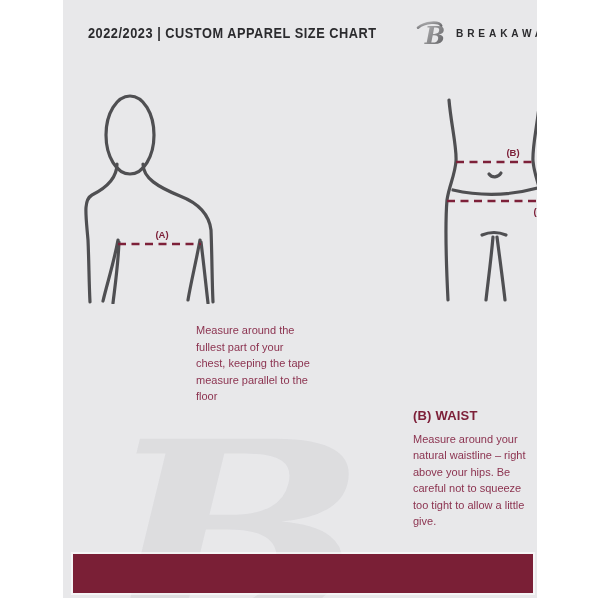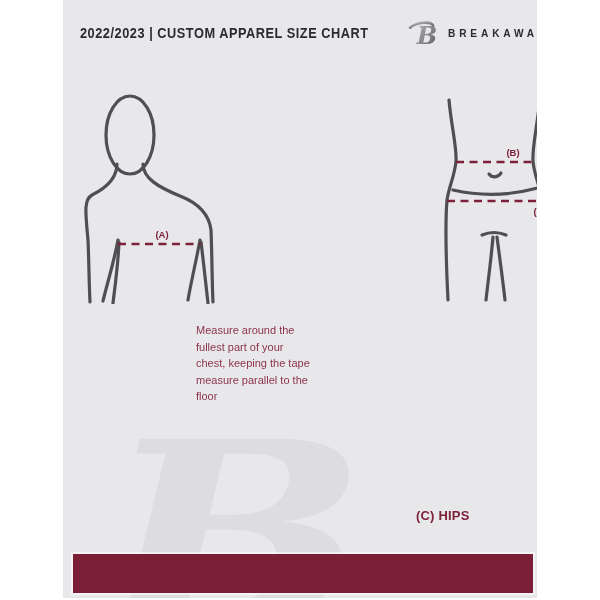--- a/index.html
+++ b/index.html
@@ -1,21 +1,21 @@
 <!DOCTYPE html>
 <html><head>
 <meta charset="utf-8">
 <style>
   html,body { margin:0; padding:0; background:#ffffff; }
   .canvas { position:relative; width:600px; height:600px; background:#ffffff; overflow:hidden;
             font-family:"Liberation Sans", sans-serif; }
   .page { position:absolute; left:63px; top:0; width:474px; height:598px; background:#e8e8ea; overflow:hidden; }
 
   
-  .header { position:absolute; left:17px; top:16px; width:424px; height:34px;
+  .header { position:absolute; left:25px; top:16px; width:424px; height:34px;
             display:flex; align-items:center; }
   .page-title { font-size:14.5px; font-weight:700; color:#2b2b2e; letter-spacing:0.6px;
                 display:inline-block; transform:scaleX(0.88); transform-origin:left center; white-space:nowrap; }
   .brand { display:flex; align-items:center; gap:7px; }
   .brand-name { font-size:11px; font-weight:700; letter-spacing:4.2px; color:#2b2b2e;
                 display:inline-block; transform:scaleX(0.92); transform-origin:left center; }
   .logo-svg { width:33px; height:31px; display:block; }
 
   
   .inst { position:absolute; }
@@ -93,20 +93,24 @@
       <path class="dash-line" d="M19 72 L104 72"></path>
       <text class="dash-label" x="76" y="66" text-anchor="middle">(B)</text>
       <path class="dash-line" d="M10 111 L117 111"></path>
       <text class="dash-label" x="103" y="125" text-anchor="middle">(C)</text>
     </svg>
 
     
     <div class="inst inst-a layer">
       <div class="inst-body">Measure around the fullest part of your chest, keeping the tape measure parallel to the floor</div>
     </div>
+    <div class="inst inst-b layer">
+      <div class="inst-heading">(B) WAIST</div>
+      <div class="inst-body">Measure around your natural waistline – right above your hips. Be careful not to squeeze too tight to allow a little give.</div>
+    </div>
     <div class="inst inst-c layer">
       <div class="inst-heading">(C) HIPS</div>
 
     </div>
 
     
     
     
     
 

